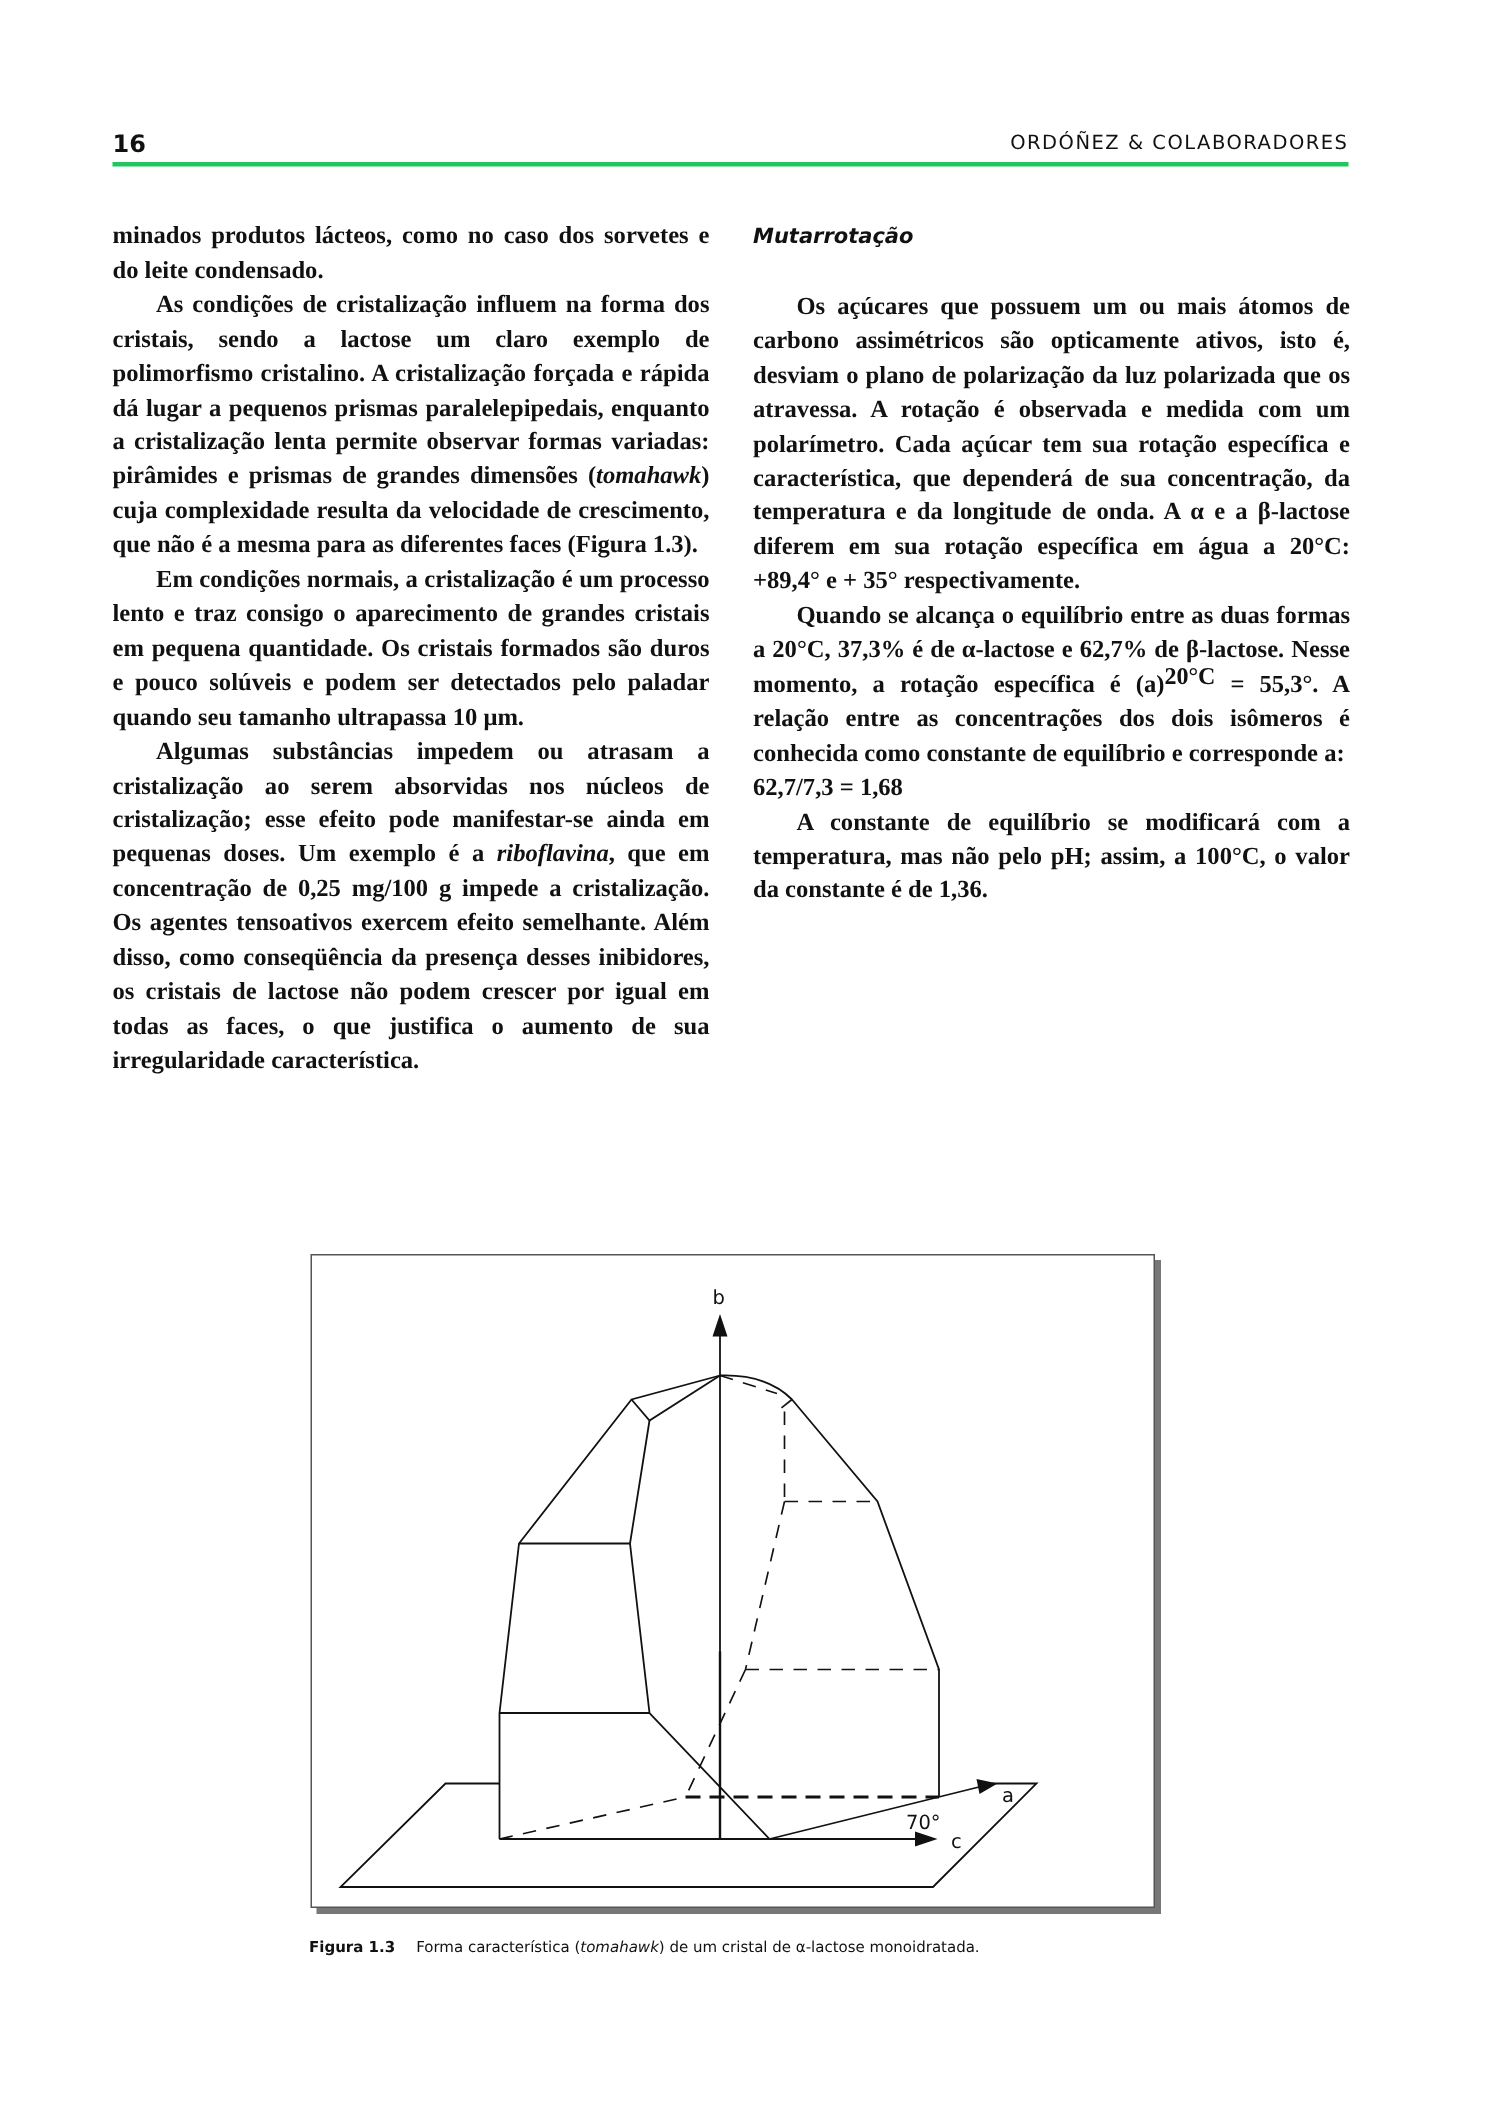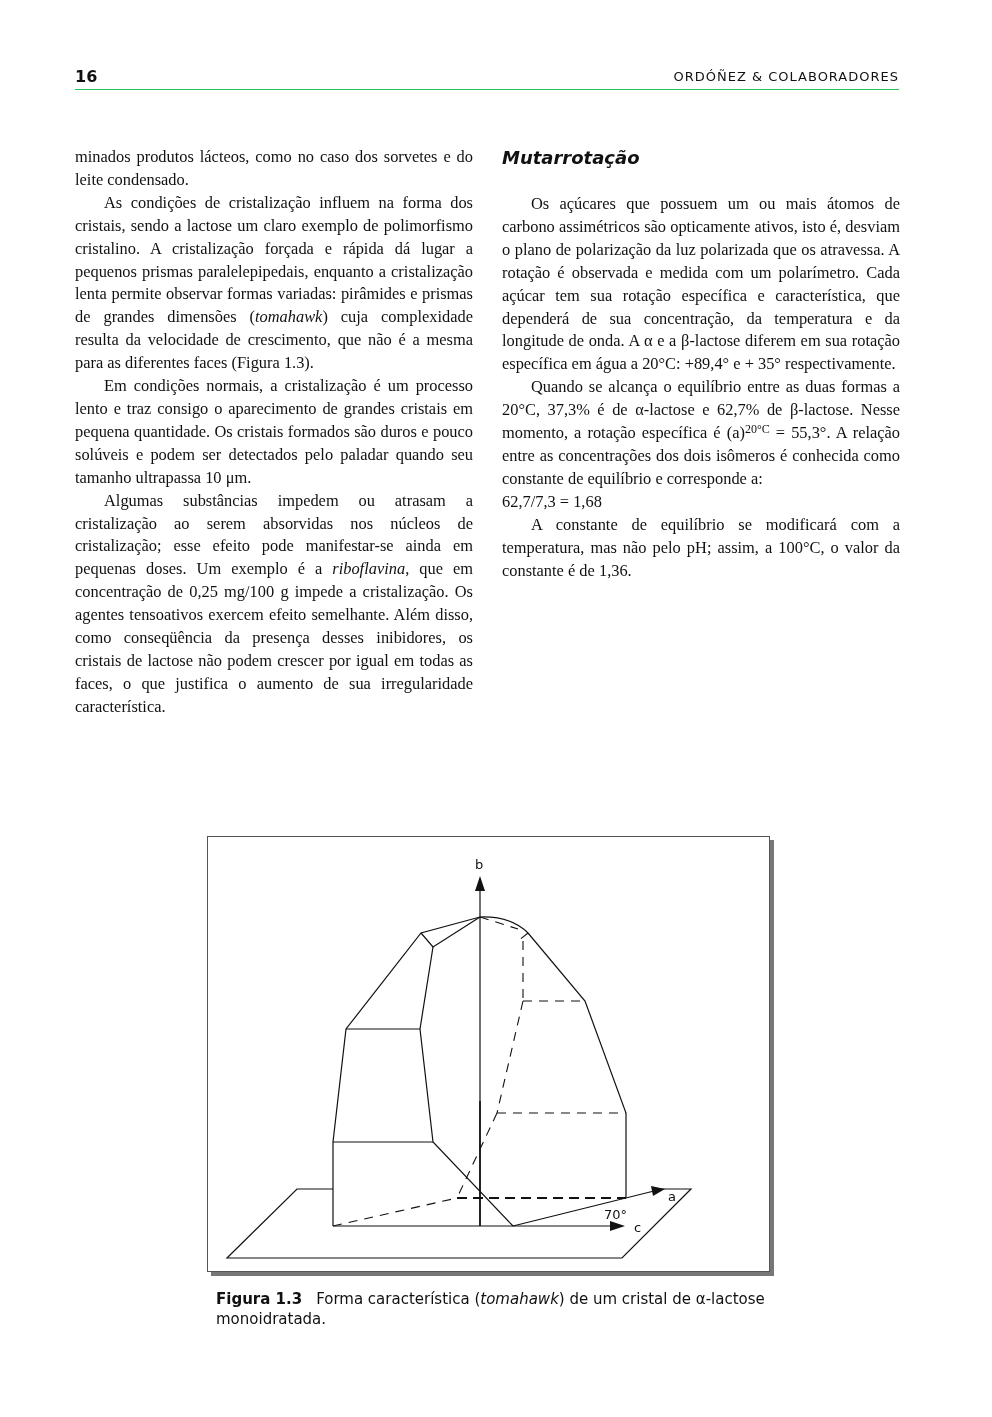--- a/index.html
+++ b/index.html
@@ -1,30 +1,30 @@
 <!DOCTYPE html>
 <html><head>
 <meta charset="utf-8">
 <style>
   html, body { margin:0; padding:0; background:#ffffff; }
   body { width:992px; height:1417px; position:relative; overflow:hidden; color:#111; }
-  .header { position:absolute; left:75px; top:65px; width:824px; height:24px; border-bottom:1px solid #22c55e; }
+  .header { position:absolute; left:75px; top:84px; width:824px; height:24px; border-bottom:3px solid #22c55e; }
   .page-num { position:absolute; left:0; top:2px; font-family:"DejaVu Sans", sans-serif; font-weight:bold; font-size:16px; }
   .running-head { position:absolute; right:0; top:4px; font-family:"DejaVu Sans", sans-serif; font-weight:normal; font-size:13px; letter-spacing:1px; }
   .col { position:absolute; top:146px; width:398px; font-family:"Liberation Serif", serif; font-size:16.4px; line-height:22.9px; text-align:justify; }
   .col-left { left:75px; }
   .col-right { left:502px; }
-  .col p { margin:0; }
+  .col p { margin:0;font-weight:bold; }
   .col p.indent { text-indent:29px; }
-  .section-title { font-family:"DejaVu Sans", sans-serif; font-weight:bold; font-style:italic; font-size:18px; margin:0 0 23px 0; line-height:24px; }
+  .section-title { font-family:"DejaVu Sans", sans-serif; font-weight:bold; font-style:italic; font-size:14px; margin:0 0 23px 0; line-height:24px; }
   .equation { text-align:left; margin:8px 0 8px 0; }
-  sup.small { font-size:12px; vertical-align:5px; line-height:0; }
+  sup.small { font-size:16px; vertical-align:5px; line-height:0; }
   .figure-box { position:absolute; left:207px; top:836px; width:561px; height:434px; border:1px solid #555; box-shadow:4px 4px 0 #777; background:#fff; }
   .figure-svg { position:absolute; left:0; top:0; }
-  .caption { position:absolute; left:206px; top:1289px; width:560px; font-family:"DejaVu Sans", sans-serif; font-size:15px; line-height:20px;margin-left:10px; }
+  .caption { position:absolute; left:206px; top:1289px; width:560px; font-family:"DejaVu Sans", sans-serif; font-size:10px; line-height:20px; }
   .caption .cap-label { font-weight:bold; margin-right:14px; }
   .svg-label { font-family:"DejaVu Sans", sans-serif; font-size:13px; fill:#111; }
 </style>
 </head>
 <body>
 
 <div class="header">
   <span class="page-num">16</span>
   <span class="running-head">ORDÓÑEZ &amp; COLABORADORES</span>
 </div>

